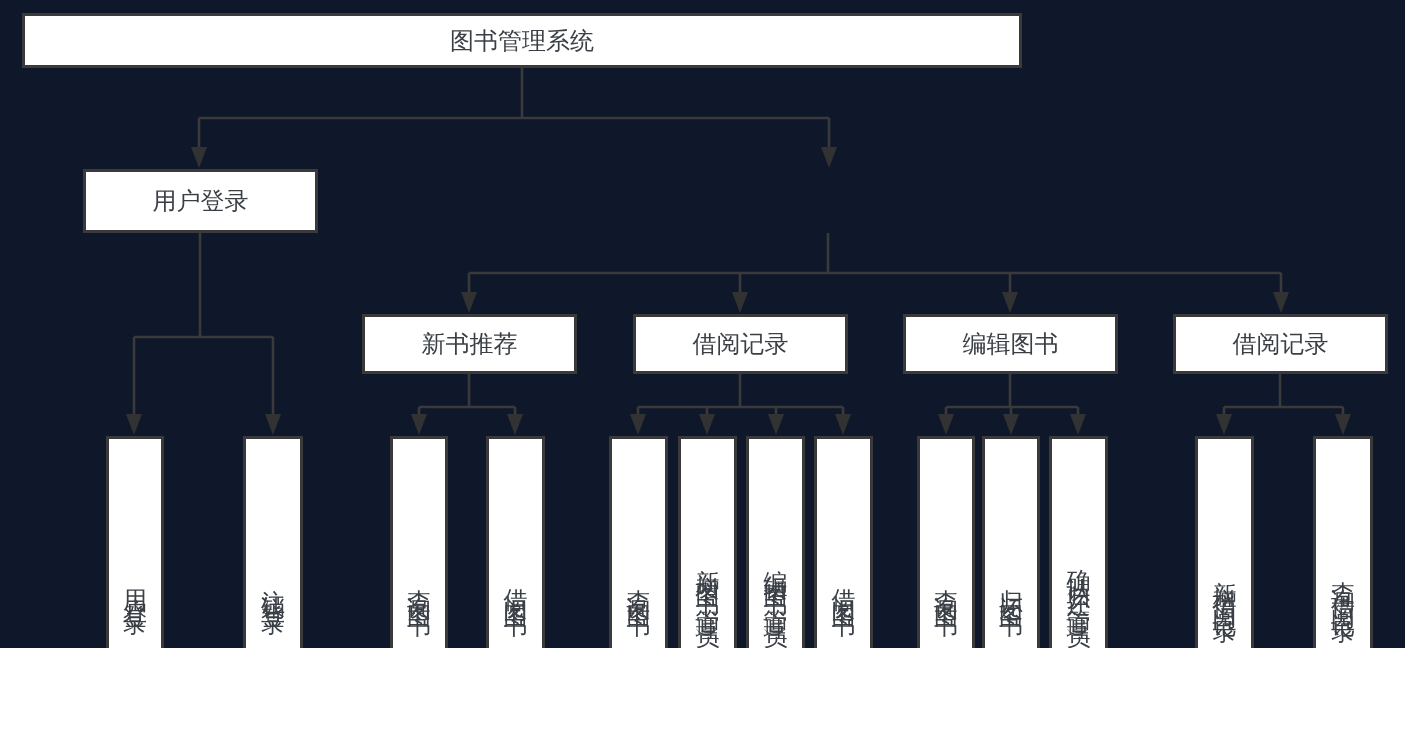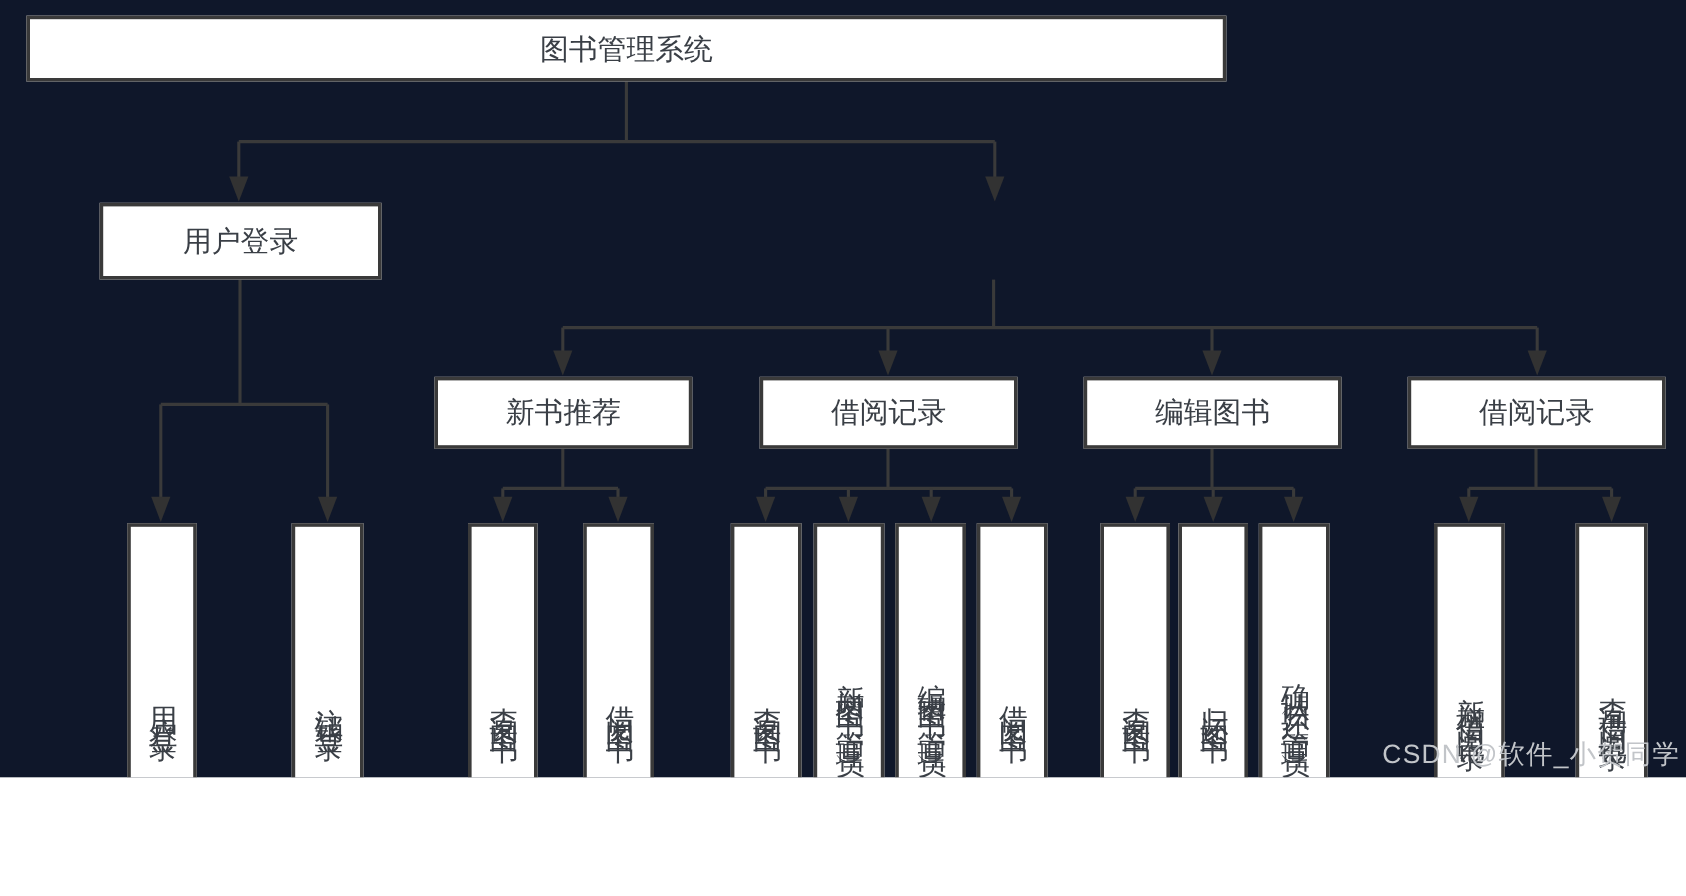--- a/index.html
+++ b/index.html
@@ -151,15 +151,14 @@
     <span>确认归还（管理员）</span>
   </div>
 
   <div class="box vbox" style="left:1195px;top:436px;width:59px;height:299px;">
     <span>新增借阅记录</span>
   </div>
   <div class="box vbox" style="left:1313px;top:436px;width:60px;height:299px;">
     <span>查询借阅记录</span>
   </div>
 
-  <div class="watermark">CSDN @软件_小贺同学</div>
 
 </div>
 
 </body></html>

